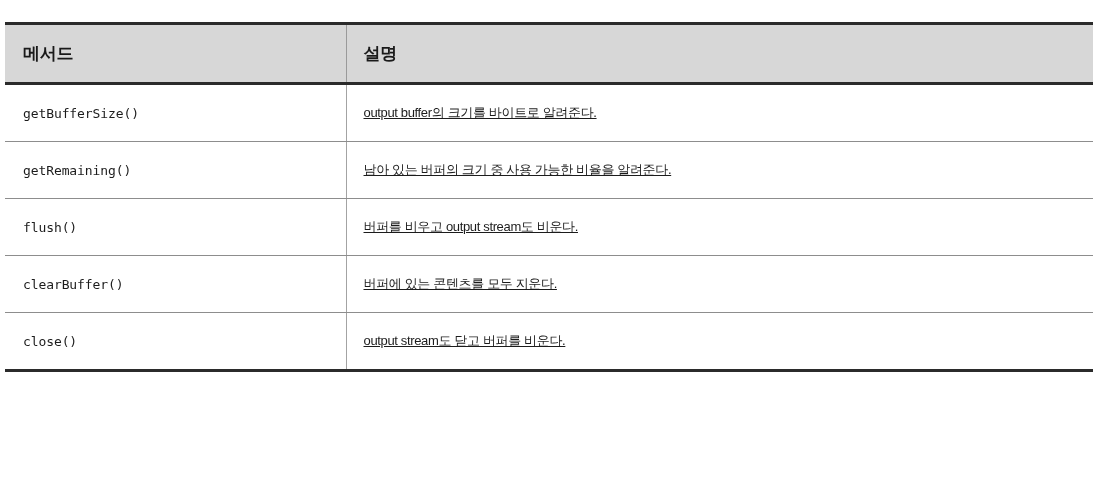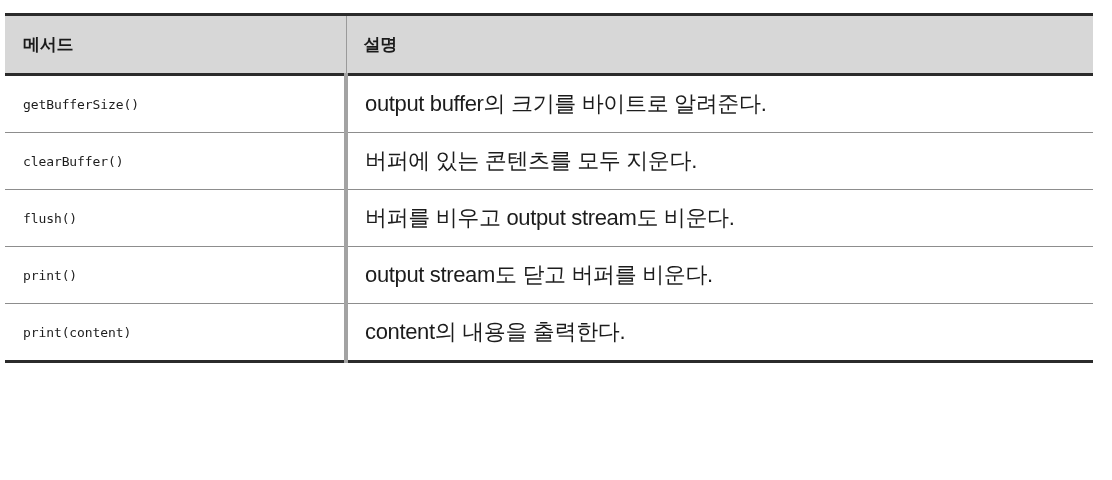--- a/index.html
+++ b/index.html
@@ -18,21 +18,21 @@
   .page {
     position: relative;
     width: 1112px;
     height: 480px;
   }
 
   
   .method-table {
     position: absolute;
     left: 5px;
-    top: 13px;
+    top: 22px;
     width: 1088px;
     border-collapse: collapse;
     table-layout: fixed;
     background: #fca5a5;
   }
 
   .method-table col.col-method { width: 341px; }
   .method-table col.col-desc   { width: 747px; }
 
   
@@ -71,26 +71,27 @@
 
   .cell-method {
     font-family: "DejaVu Sans Mono", "Liberation Mono", monospace;
     font-size: 13px;
     letter-spacing: -0.1px;
     color: #18181a;
     white-space: nowrap;
   }
 
   .cell-desc {
-    border-left: 4px solid #a3a3a3;
+    border-left: 1px solid #a3a3a3;
     padding-left: 17px !important;
-    font-size: 22px;
+    font-size: 13px;
     letter-spacing: -0.35px;
     color: #1c1c1c;
     white-space: nowrap;
+    text-decoration: underline;
   }
 </style>
 </head>
 <body>
 
 <div class="page">
 
   <table class="method-table">
     <colgroup>
       <col class="col-method">
@@ -103,31 +104,31 @@
         <th class="th-desc">설명</th>
       </tr>
     </thead>
 
     <tbody>
       <tr>
         <td class="cell-method">getBufferSize()</td>
         <td class="cell-desc">output buffer의 크기를 바이트로 알려준다.</td>
       </tr>
       <tr>
-        <td class="cell-method">clearBuffer()</td>
-        <td class="cell-desc">버퍼에 있는 콘텐츠를 모두 지운다.</td>
+        <td class="cell-method">getRemaining()</td>
+        <td class="cell-desc">남아 있는 버퍼의 크기 중 사용 가능한 비율을 알려준다.</td>
       </tr>
       <tr>
         <td class="cell-method">flush()</td>
         <td class="cell-desc">버퍼를 비우고 output stream도 비운다.</td>
       </tr>
       <tr>
-        <td class="cell-method">print()</td>
-        <td class="cell-desc">output stream도 닫고 버퍼를 비운다.</td>
+        <td class="cell-method">clearBuffer()</td>
+        <td class="cell-desc">버퍼에 있는 콘텐츠를 모두 지운다.</td>
       </tr>
       <tr>
-        <td class="cell-method">print(content)</td>
-        <td class="cell-desc">content의 내용을 출력한다.</td>
+        <td class="cell-method">close()</td>
+        <td class="cell-desc">output stream도 닫고 버퍼를 비운다.</td>
       </tr>
     </tbody>
   </table>
 
 </div>
 
 </body></html>

